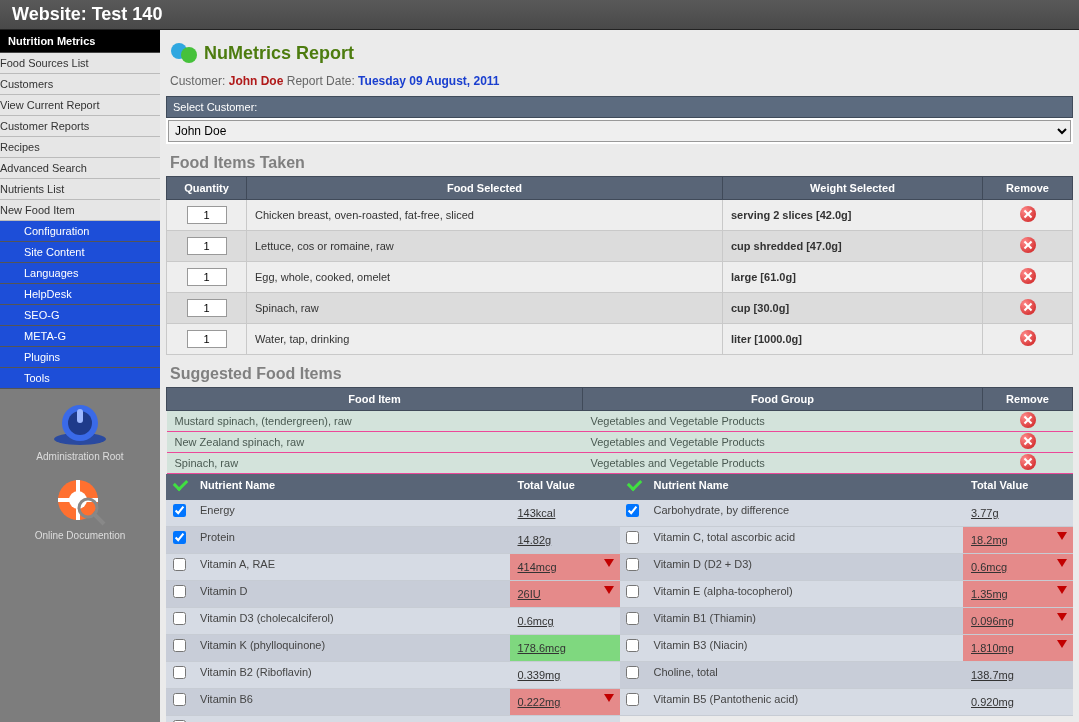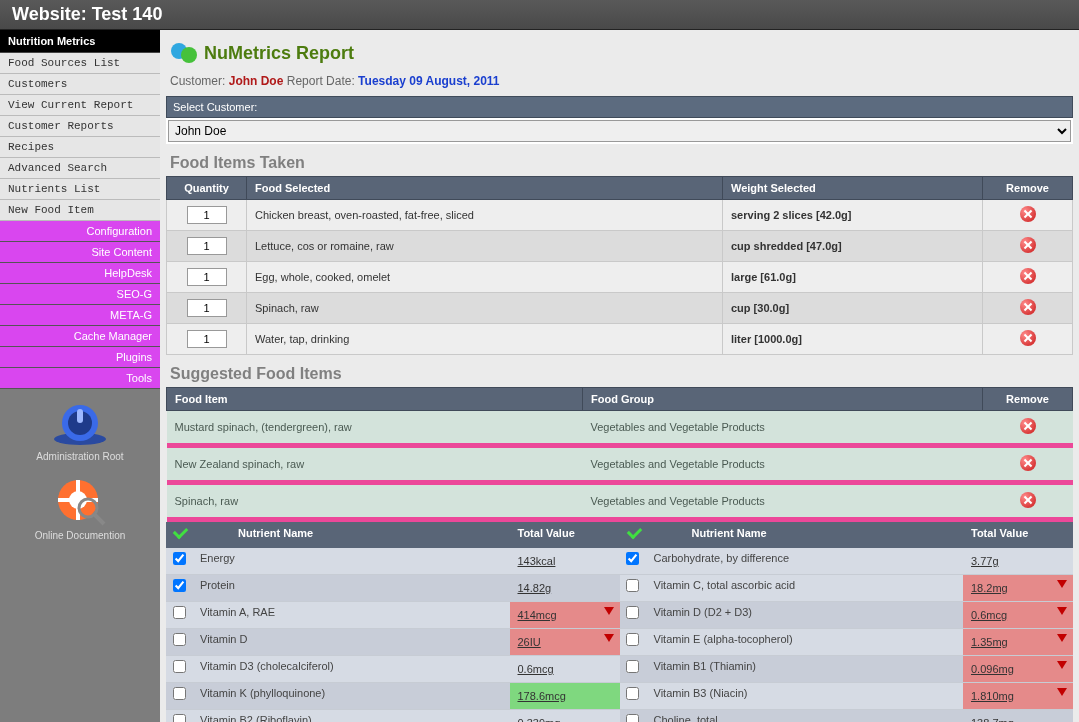--- a/index.html
+++ b/index.html
@@ -42,34 +42,32 @@
   background: #000;
   color: #fff;
   padding: 5px 8px;
   font-weight: bold;
   font-size: 11px;
   border-bottom: 1px solid #444;
 }
 .nav-link {
   background: #e6e6e6;
   color: #333;
-  padding: 4px 8px;
+  padding: 4px 0;
   font-size: 11px;
   border-bottom: 1px solid #bbb;
   cursor: pointer;
-  font-family: Liberation Mono, monospace;
 }
 .nav-cat {
-  background: #d946ef;
-  color: #fff;
-  padding: 4px 8px;
+  background: #1d4ed8;
+  color: #fff;
+  padding: 4px 24px;
   font-size: 11px;
   border-bottom: 1px solid #555;
   cursor: pointer;
-  text-align: right;
 }
 .sb-icons { text-align: center; padding: 10px 0; color: #fff; }
 .sb-icon-wrap { margin-bottom: 16px; }
 .sb-icon-wrap svg { display: block; margin: 0 auto 4px; }
 .sb-icon-label { font-size: 10px; color: #ddd; }
 .main {
   flex: 1;
   background: #ebebeb;
   overflow-y: auto;
   padding: 6px;
@@ -105,21 +103,21 @@
   color: #808080;
   font-size: 16px;
   font-weight: bold;
   padding: 10px 4px 4px;
 }
 table { width: 100%; border-collapse: collapse; font-size: 11px; }
 .hdr-row th {
   background: #596577;
   color: #fff;
   font-weight: bold;
-  text-align: left;
+  text-align: center;
   padding: 5px 8px;
   border: 1px solid #404a59;
 }
 .hdr-row th.center { text-align: center; }
 .food-row td { padding: 6px 8px; border: 1px solid #c9c9c9; }
 .food-row.odd { background: #eeeeee; }
 .food-row.even { background: #dcdcdc; }
 .qty-input {
   width: 40px;
   text-align: center;
@@ -136,31 +134,31 @@
   border-radius: 50%;
   position: relative;
   cursor: pointer;
 }
 .remove-btn::before, .remove-btn::after {
   content:''; position:absolute; left:3px; top:7px;
   width:10px; height:2px; background:#fff;
 }
 .remove-btn::before { transform: rotate(45deg); }
 .remove-btn::after { transform: rotate(-45deg); }
-.sugg-row td { padding: 7px 8px; border-bottom: 5px solid #ec4899; background: #d3e3db; color:#4a5a52;}
+.sugg-row td { padding: 1px 8px; border-bottom: 1px solid #ec4899; background: #d3e3db; color:#4a5a52;}
 .nutri-grid { display: flex; }
 .nutri-col { flex: 1; }
 .nutri-hdr {
   background: #596577;
   color: #fff;
   display: flex;
   font-weight: bold;
 }
 .nutri-hdr .chk { width: 26px; padding: 5px 0; text-align: center; }
-.nutri-hdr .nm { flex: 1; padding: 5px 8px; margin-left: 38px; }
+.nutri-hdr .nm { flex: 1; padding: 5px 8px; }
 .nutri-hdr .vl { width: 110px; padding: 5px 8px; }
 .checkmark-hdr {
   display:inline-block; width:14px; height:14px;
   position:relative;
 }
 .checkmark-hdr::after {
   content:''; position:absolute; left:2px; top:0px;
   width:10px; height:6px;
   border-left:3px solid #40e040; border-bottom:3px solid #40e040;
   transform: rotate(-45deg);
@@ -196,24 +194,24 @@
         <div class="nav-link">Food Sources List</div>
         <div class="nav-link">Customers</div>
         <div class="nav-link">View Current Report</div>
         <div class="nav-link">Customer Reports</div>
         <div class="nav-link">Recipes</div>
         <div class="nav-link">Advanced Search</div>
         <div class="nav-link">Nutrients List</div>
         <div class="nav-link">New Food Item</div>
         <div class="nav-cat">Configuration</div>
         <div class="nav-cat">Site Content</div>
+        <div class="nav-cat">Languages</div>
         <div class="nav-cat">HelpDesk</div>
         <div class="nav-cat">SEO-G</div>
         <div class="nav-cat">META-G</div>
-        <div class="nav-cat">Cache Manager</div>
         <div class="nav-cat">Plugins</div>
         <div class="nav-cat">Tools</div>
       </div>
     <div class="sb-icons">
       <div class="sb-icon-wrap">
         <svg width="60" height="48">
           <ellipse cx="30" cy="40" rx="26" ry="6" fill="#2a4aa0"></ellipse>
           <circle cx="30" cy="24" r="18" fill="#3a6ae8"></circle>
           <circle cx="30" cy="24" r="12" fill="#1e3a8a"></circle>
           <rect x="27" y="10" width="6" height="14" rx="3" fill="#9db8ff"></rect>

